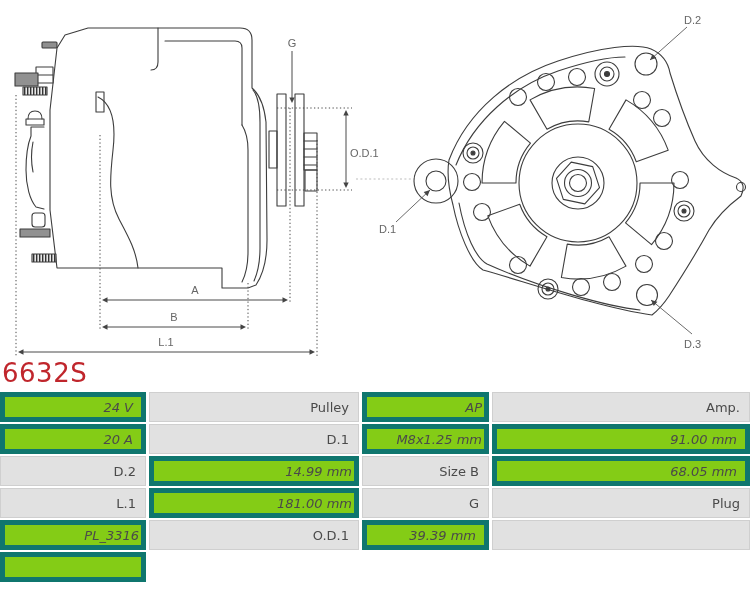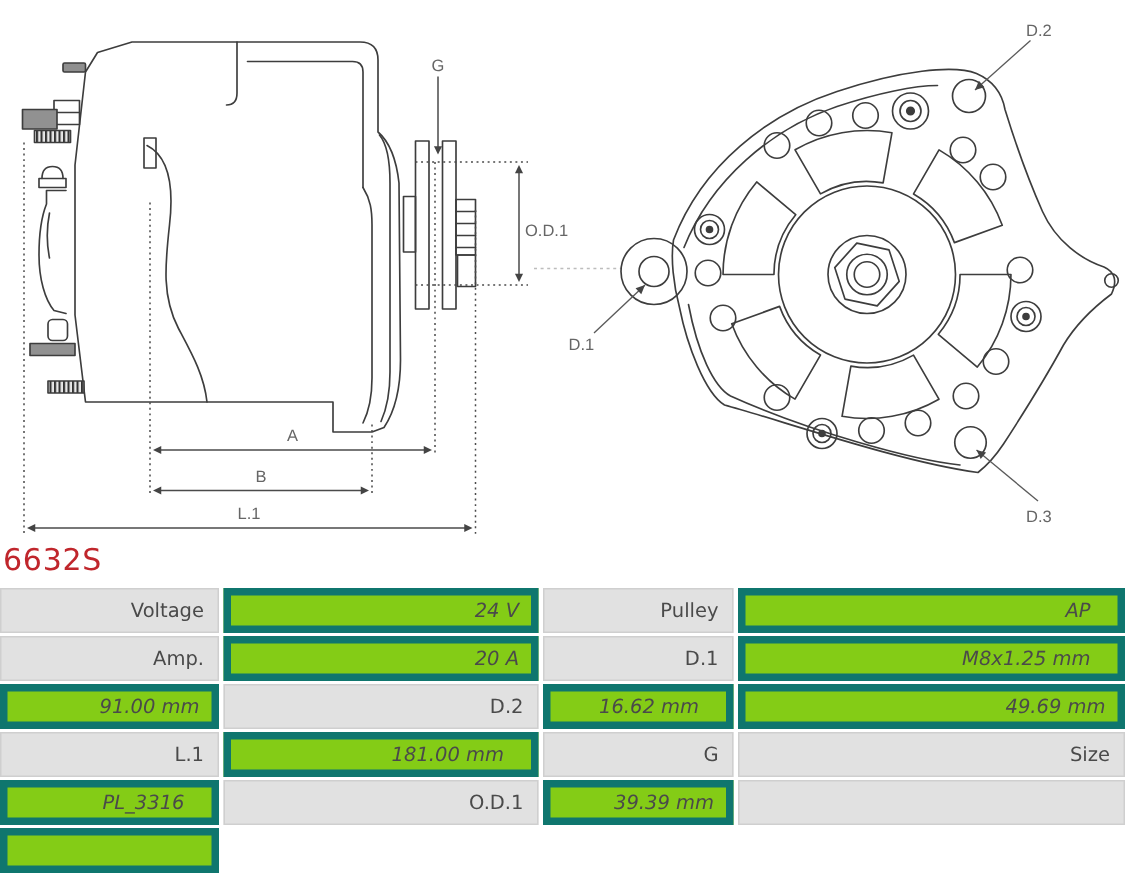--- a/index.html
+++ b/index.html
@@ -1,28 +1,28 @@
 <!DOCTYPE html>
 <html><head>
 <meta charset="utf-8">
 <style>
   html,body{margin:0;padding:0;background:#ffffff;}
   .page{position:relative;width:750px;height:594px;background:#fff;overflow:hidden;
         font-family:"DejaVu Sans","Liberation Sans",sans-serif;}
   .diagram-svg{position:absolute;top:0;left:0;}
-  .part-number{position:absolute;top:360px;left:2px;font-size:20px;line-height:26px;
+  .part-number{position:absolute;top:360px;left:2px;font-size:26px;line-height:26px;
                color:#c0262c;letter-spacing:0.5px;}
   .spec-table{position:absolute;top:392px;left:0;width:750px;
               display:grid;grid-template-columns:146px 210px 127px 1fr;
               grid-auto-rows:30px;column-gap:3px;row-gap:2px;
               font-size:13px;color:#4a4a4a;}
   .cell{display:flex;align-items:center;justify-content:flex-end;box-sizing:border-box;}
   .cell.label{background:#e1e1e1;border:1px solid #cfcfcf;padding-right:9px;}
   .cell.value{background:#84cc16;border:5px solid #0f766e;padding-right:8px;font-style:italic;}
-  .cell.value.edge{padding-right:18px;}
+  .cell.value.edge{padding-right:2px;}
   text{font-family:"Liberation Sans",sans-serif;}
 </style>
 </head>
 <body>
 
 <div class="page">
 
   <svg class="diagram-svg" width="750" height="390" viewBox="0 0 750 390">
     <defs>
       <pattern id="hatch" width="3" height="10" patternUnits="userSpaceOnUse">
@@ -186,40 +186,40 @@
       <text x="684" y="24">D.2</text>
       <text x="379" y="233">D.1</text>
       <text x="684" y="348">D.3</text>
     </g>
   </svg>
 
   <div class="part-number">6632S</div>
 
   <div class="spec-table">
 
-    <div class="cell label">Voltage</div>
     <div class="cell value">24 V</div>
     <div class="cell label">Pulley</div>
     <div class="cell value edge">AP</div>
 
     <div class="cell label">Amp.</div>
     <div class="cell value">20 A</div>
     <div class="cell label">D.1</div>
     <div class="cell value edge">M8x1.25 mm</div>
 
     <div class="cell value">91.00 mm</div>
     <div class="cell label">D.2</div>
-    <div class="cell value edge">16.62 mm</div>
-
-    <div class="cell value">49.69 mm</div>
+    <div class="cell value edge">14.99 mm</div>
+
+    <div class="cell label">Size B</div>
+    <div class="cell value">68.05 mm</div>
     <div class="cell label">L.1</div>
     <div class="cell value edge">181.00 mm</div>
 
     <div class="cell label">G</div>
-    <div class="cell label">Size</div>
+    <div class="cell label">Plug</div>
     <div class="cell value edge">PL_3316</div>
 
     <div class="cell label">O.D.1</div>
     <div class="cell value">39.39 mm</div>
     <div class="cell label"></div>
     <div class="cell value edge"></div>
   </div>
 
 </div>
 

